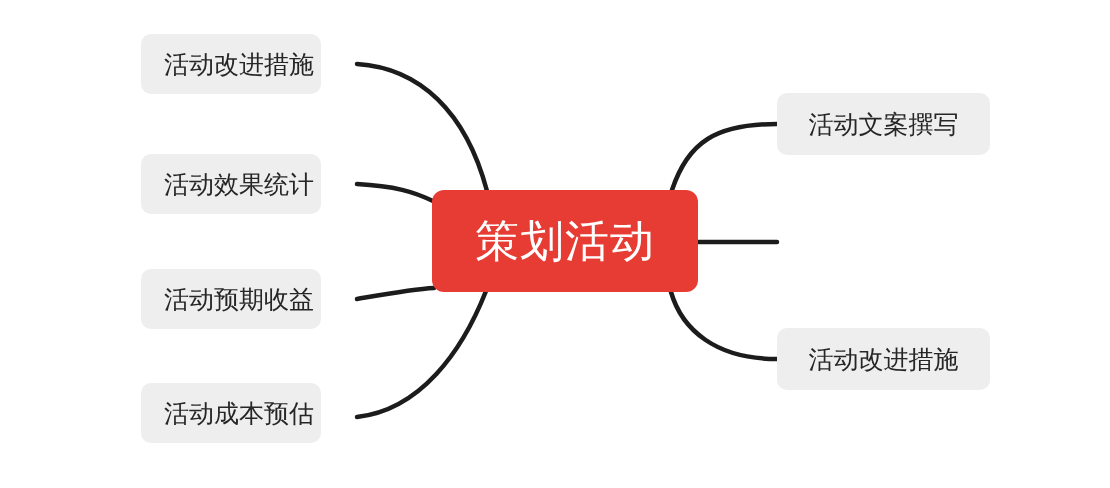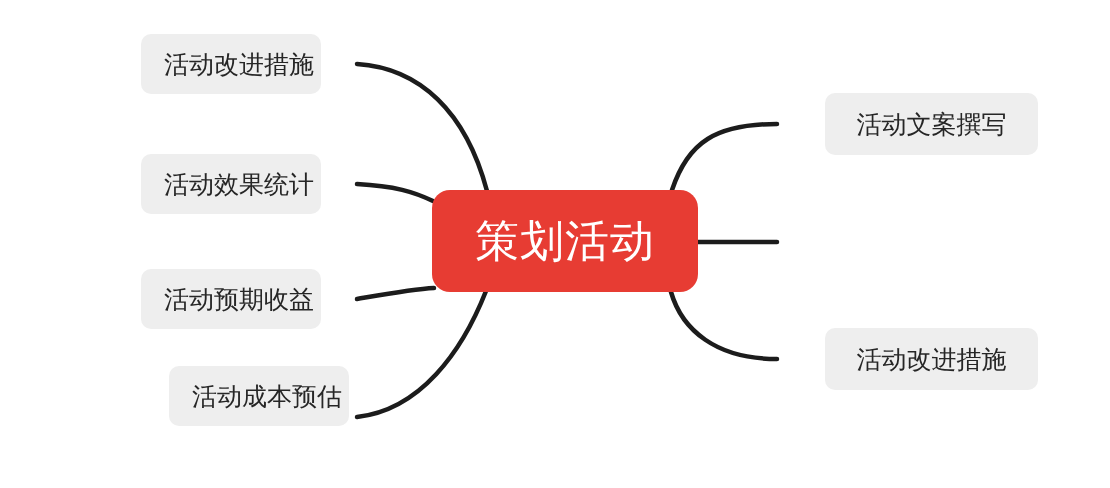--- a/index.html
+++ b/index.html
@@ -37,21 +37,21 @@
     white-space: nowrap;
     cursor: pointer;
   }
   .node.root {
     left: 432px;
     top: 190px;
     width: 266px;
     height: 102px;
     background: var(--root-bg, #e73c33);
     color: var(--root-text, #ffffff);
-    border-radius: 18px;
+    border-radius: 12px;
     font-size: 44px;
     font-weight: 500;
     letter-spacing: 1px;
   }
   .node.branch {
     background: var(--branch-bg, #eeeeee);
     color: var(--branch-text, #262626);
     border-radius: 10px;
     font-size: 25px;
     font-weight: 400;
@@ -59,26 +59,25 @@
   .node.branch.left {
     left: 141px;
     width: 180px;
     height: 60px;
     padding-left: 16px;
   }
   .node.branch.right {
     left: 777px;
     width: 213px;
     height: 62px;
-    margin-left: 48px;
   }
   .l1 { top: 34px; }
   .l2 { top: 154px; }
   .l3 { top: 269px; }
-  .l4 { top: 366px; margin-left: 28px; }
+  .l4 { top: 383px; }
   .r1 { top: 93px; }
   .r2 { top: 211px; }
   .r3 { top: 328px; }
 </style>
 </head>
 <body>
 
 <div class="canvas">
 
   <svg class="connectors" viewBox="0 0 1110 488" xmlns="http://www.w3.org/2000/svg">

